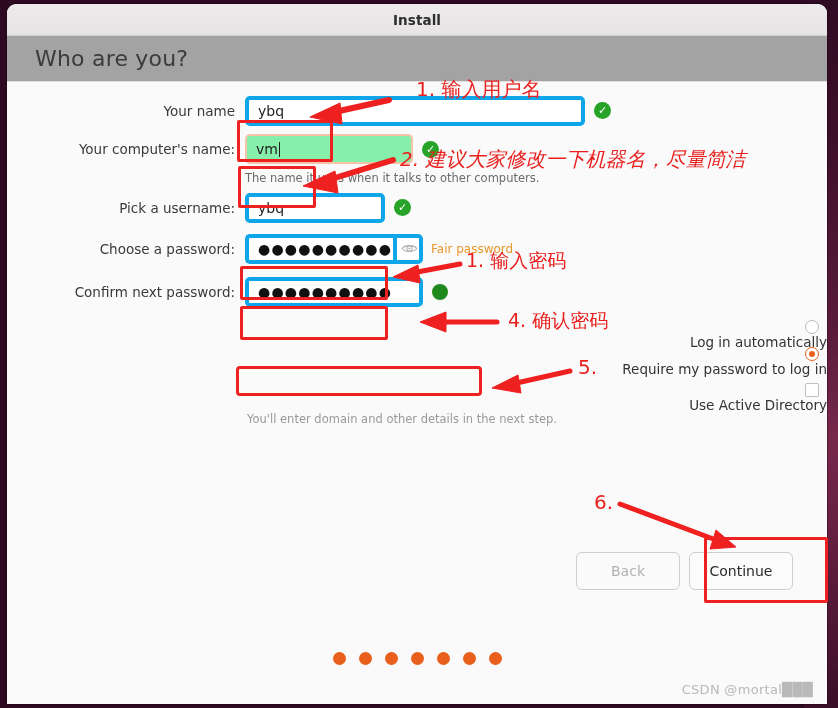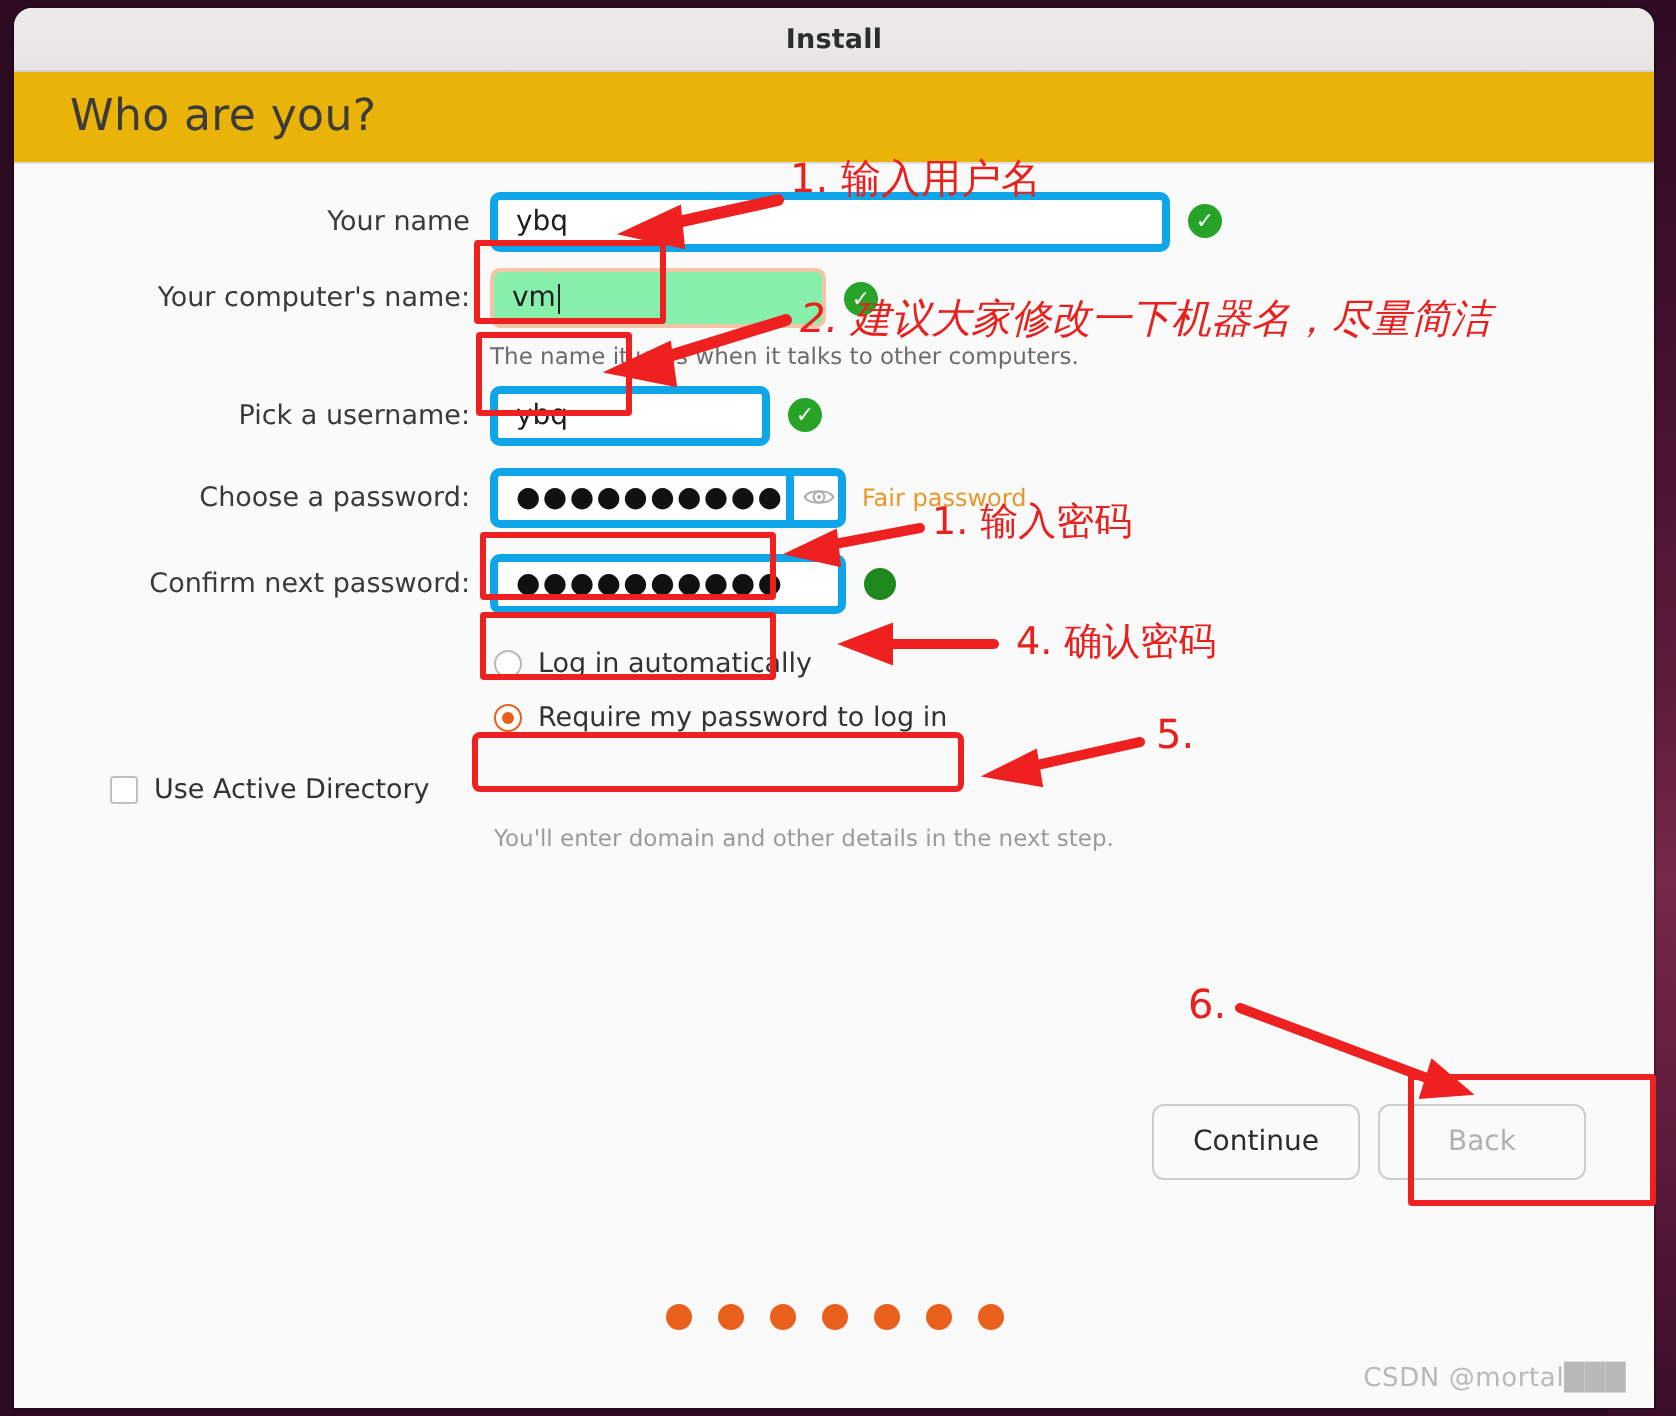--- a/index.html
+++ b/index.html
@@ -24,21 +24,21 @@
     height:31px;width:100%;
     background:linear-gradient(180deg,#eceaea 0%,#e6e4e4 100%);
     border-bottom:1px solid #d2cfcf;
     border-radius:9px 9px 0 0;
     display:flex;align-items:center;justify-content:center;
     position:relative;
   }
   #titlebar .title{font-size:13.5px;color:#2d2d2d;font-weight:600;letter-spacing:.1px;}
   
   #page-header{height:45px;display:flex;align-items:center;padding-left:28px;
-    border-bottom:1px solid #e0dede;background:#eab308;}
+    border-bottom:1px solid #e0dede;background:#a3a3a3;}
   #page-header h1{margin:0;font-size:22px;font-weight:400;color:#3b3b3b;letter-spacing:.2px;}
   
   #form{position:relative;padding-top:10px;}
   .row{display:flex;align-items:center;height:37px;margin-bottom:0;}
   .lbl{width:228px;text-align:right;padding-right:10px;font-size:13.5px;color:#3a3a3a;}
   .field{position:relative;}
   .inp{
     box-sizing:border-box;height:30px;border:4px solid #0ea5e9;border-radius:5px;
     background:#fff;font-size:14px;color:#1e1e1e;
     display:flex;align-items:center;padding:0 9px;
@@ -54,21 +54,21 @@
     width:17px;height:17px;border-radius:50%;background:#27a327;
     display:inline-flex;align-items:center;justify-content:center;
     color:#fff;font-size:11px;font-weight:bold;margin-left:9px;flex:0 0 auto;
   }
   .dot-green{width:16px;height:16px;border-radius:50%;background:#1e8a1e;margin-left:9px;flex:0 0 auto;}
   .hint{font-size:11.5px;color:#6b6b6b;padding-left:238px;margin-top:2px;margin-bottom:4px;}
   .hint.dim{color:#9a9a9a;}
   .pw-meter{font-size:12px;color:#e8972a;font-weight:normal;margin-left:8px;white-space:nowrap;}
   .eye{width:22px;height:22px;margin-left:2px;display:flex;align-items:center;justify-content:center;opacity:.55;}
   
-  .opt{display:flex;align-items:center;height:23px;padding-left:240px;}
+  .opt{display:flex;align-items:flex-end;height:23px;padding-left:240px;flex-direction:column;}
   .radio{width:14px;height:14px;border-radius:50%;border:1.5px solid #bdb9b9;background:#fff;
     box-sizing:border-box;margin-right:8px;flex:0 0 auto;}
   .radio.on{border:1.5px solid #e8601c;display:flex;align-items:center;justify-content:center;}
   .radio.on::after{content:"";width:6px;height:6px;border-radius:50%;background:#e8601c;}
   .cbox{width:14px;height:14px;border:1.5px solid #c3bfbf;border-radius:2px;background:#fff;
     box-sizing:border-box;margin-right:8px;flex:0 0 auto;}
   .opt span{font-size:13.5px;color:#333;}
   
   #btnbar{position:absolute;left:0;right:0;top:548px;display:flex;justify-content:flex-end;
     padding-right:34px;gap:9px;}
@@ -180,40 +180,40 @@
         <span>Require my password to log in</span>
       </div>
       <div class="opt" style="margin-top:13px;padding-left:48px;">
         <span class="cbox"></span>
         <span>Use Active Directory</span>
       </div>
       <div class="hint dim" style="padding-left:240px;margin-top:6px;">You'll enter domain and other details in the next step.</div>
     </div>
 
     <div id="btnbar">
+      <div class="btn disabled">Back</div>
       <div class="btn">Continue</div>
-      <div class="btn disabled">Back</div>
     </div>
 
     <div id="progress">
         <i style="background: rgb(232, 96, 28);"></i>
         <i style="background: rgb(232, 96, 28);"></i>
         <i style="background: rgb(232, 96, 28);"></i>
         <i style="background: rgb(232, 96, 28);"></i>
         <i style="background: rgb(232, 96, 28);"></i>
         <i style="background: rgb(232, 96, 28);"></i>
         <i style="background: rgb(232, 96, 28);"></i>
       </div>
 
     <div id="watermark">CSDN @mortal███</div>
   </div>
 
   <div id="anno">
 
-    <div class="atext" style="left:395px;top:76px;">1. 输入用户名</div>
+    <div class="atext" style="left:416px;top:76px;">1. 输入用户名</div>
     <svg width="838" height="708" style="position:absolute;left:0;top:0;">
 
       <g fill="#ef2020" stroke="#ef2020">
         <path d="M389,100 L330,113" stroke-width="6" stroke-linecap="round"></path>
         <polygon points="310,117 340,103 342,124"></polygon>
       </g>
 
       <g fill="#ef2020" stroke="#ef2020">
         <path d="M393,160 L325,181" stroke-width="6" stroke-linecap="round"></path>
         <polygon points="303,186 335,171 338,193"></polygon>

